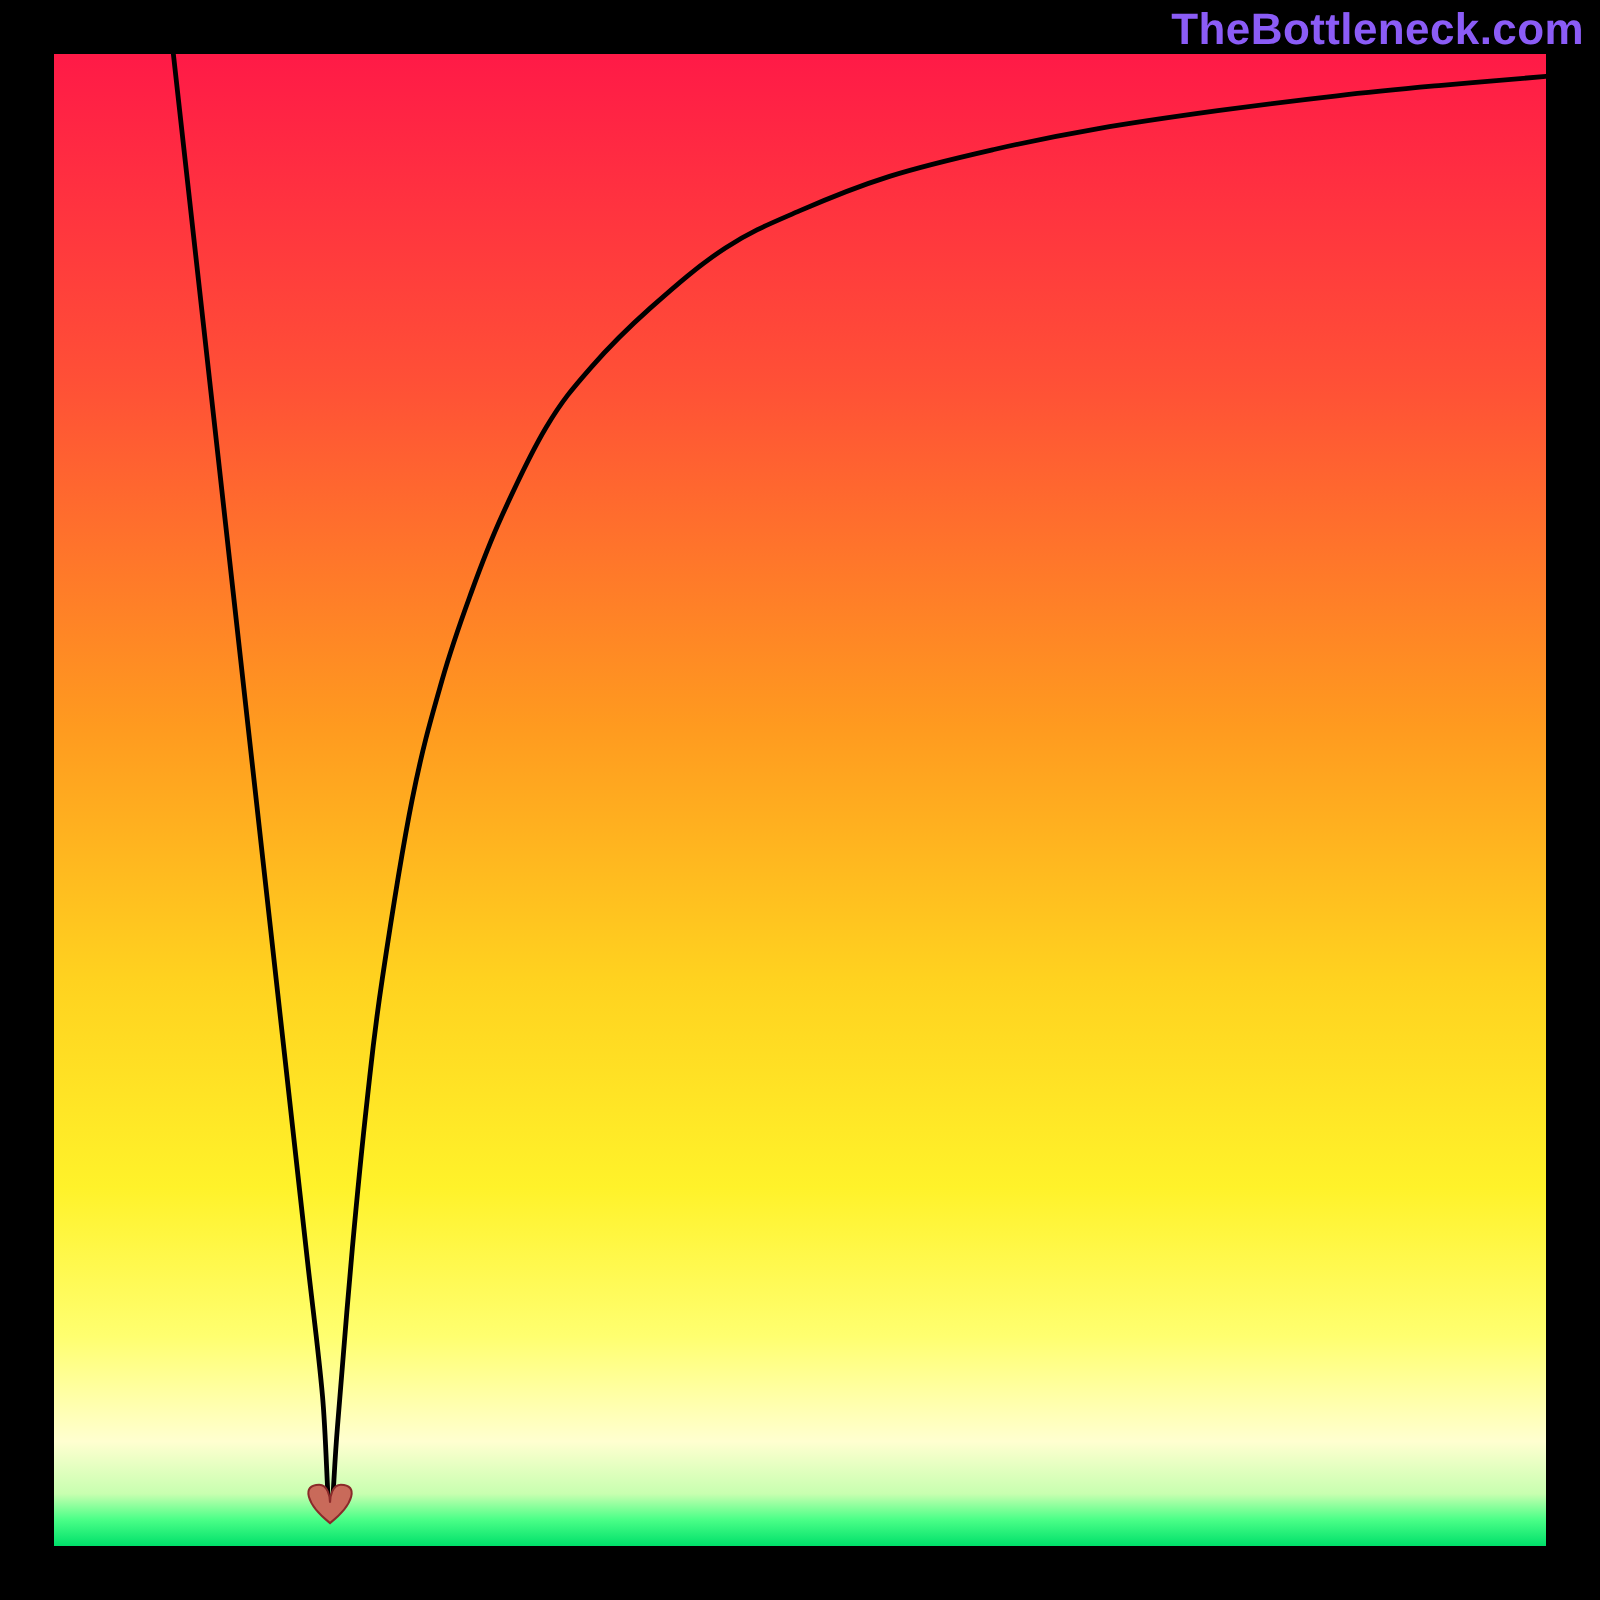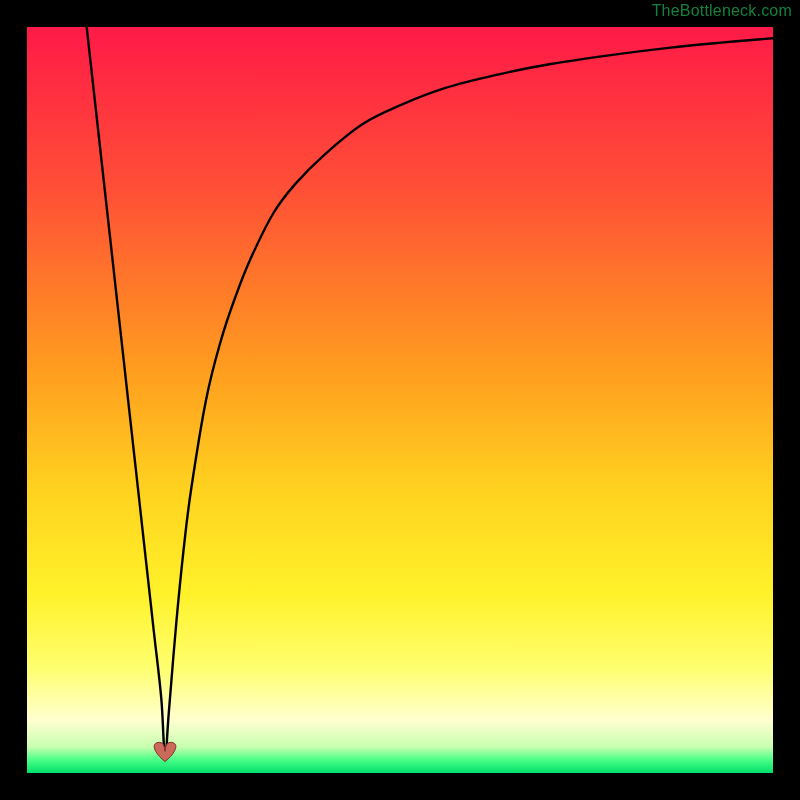--- a/index.html
+++ b/index.html
@@ -16,23 +16,23 @@
     left: 27px;
     top: 27px;
     width: 746px;
     height: 746px;
     background: #000;
   }
   .watermark {
     position: absolute;
     top: 2px;
     right: 8px;
-    color: #15803d;
-    font-size: 16px;
-    font-weight: 400;
+    color: #8b5cf6;
+    font-size: 22px;
+    font-weight: 700;
     letter-spacing: 0.2px;
     user-select: none;
   }
   svg {
     position: absolute;
     left: 27px;
     top: 27px;
     width: 746px;
     height: 746px;
     display: block;

